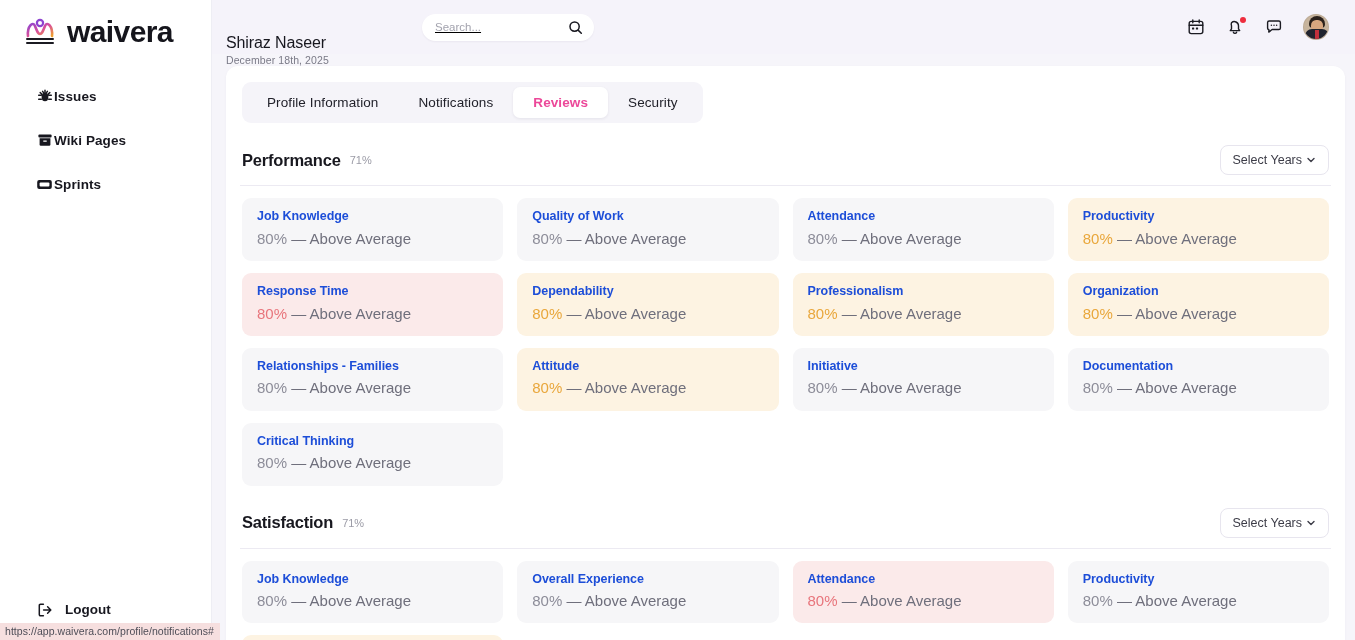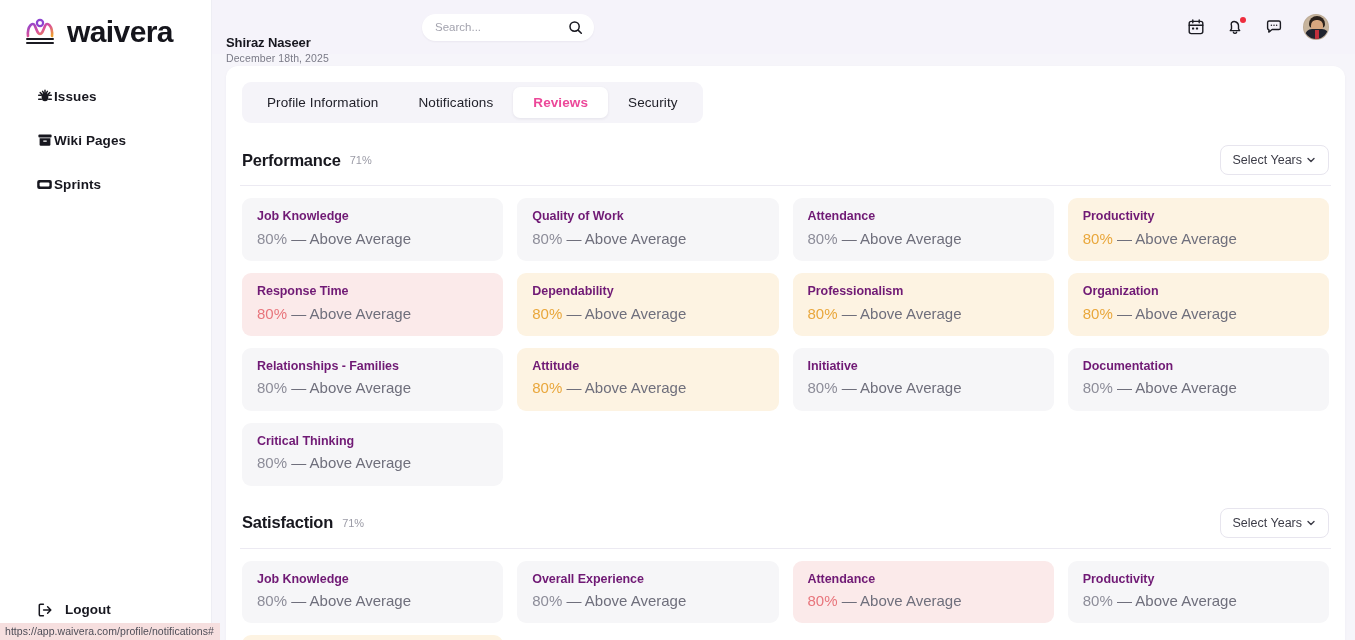--- a/index.html
+++ b/index.html
@@ -48,31 +48,32 @@
   
   .right { flex: 1; display: flex; flex-direction: column; background: #f6f5fa; min-width: 0; }
 
   .topbar {
     height: 54px; flex: 0 0 54px;
     background: #f5f3fa;
     display: flex; align-items: center;
     padding: 0 26px 0 14px;
   }
   .user-block { min-width: 150px; }
-  .user-name { font-size: 13px; font-weight: 700; color: #17171f; letter-spacing: -0.1px; line-height: 1.2; margin-top: 45px; }
+  .user-name { font-size: 16px; font-weight: 400; color: #17171f; letter-spacing: -0.1px; line-height: 1.2; margin-top: 45px; }
   .user-date { font-size: 10.5px; color: #7a7a87; margin-top: 2px; letter-spacing: 0.1px; }
 
   .search-wrap {
     margin-left: 46px;
     width: 172px; height: 27px;
     background: #ffffff;
     border-radius: 14px;
     display: flex; align-items: center;
     padding: 0 11px 0 13px;
     box-shadow: 0 1px 2px rgba(30,20,60,.05);
+    text-decoration: underline;
   }
   .search-input {
     border: none; outline: none; background: transparent;
     font-family: "Liberation Sans", sans-serif;
     font-size: 11.5px; color: #3a3a45; flex: 1; min-width: 0;
   }
   .search-input::placeholder { color: #a3a3ae; }
   .search-btn { width: 16px; height: 16px; display: flex; align-items: center; justify-content: center; cursor: pointer; flex: 0 0 16px; }
 
   .topbar-spacer { flex: 1; }
@@ -148,21 +149,21 @@
     display: grid;
     grid-template-columns: repeat(4, 1fr);
     gap: 12px 14px;
     padding: 0 2px;
   }
   .card {
     border-radius: 9px;
     padding: 11px 14px 12px 15px;
     min-height: 62px;
   }
-  .card-title { font-size: 12.5px; font-weight: 700; color: #701a75; letter-spacing: -0.05px; line-height: 1.25; }
+  .card-title { font-size: 12.5px; font-weight: 700; color: #1d4ed8; letter-spacing: -0.05px; line-height: 1.25; }
   .card-sub { font-size: 15px; color: #6f6f7c; margin-top: 4px; line-height: 1.35; }
   .card-sub .pct { font-weight: 500; }
 
   .c-gray   { background: #f6f6f8; }
   .c-gray   .pct { color: #8d8d99; }
   .c-cream  { background: #fdf3e2; }
   .c-cream  .pct { color: #e9a73c; }
   .c-pink   { background: #fbeaea; }
   .c-pink   .pct { color: #e8757c; }
 

